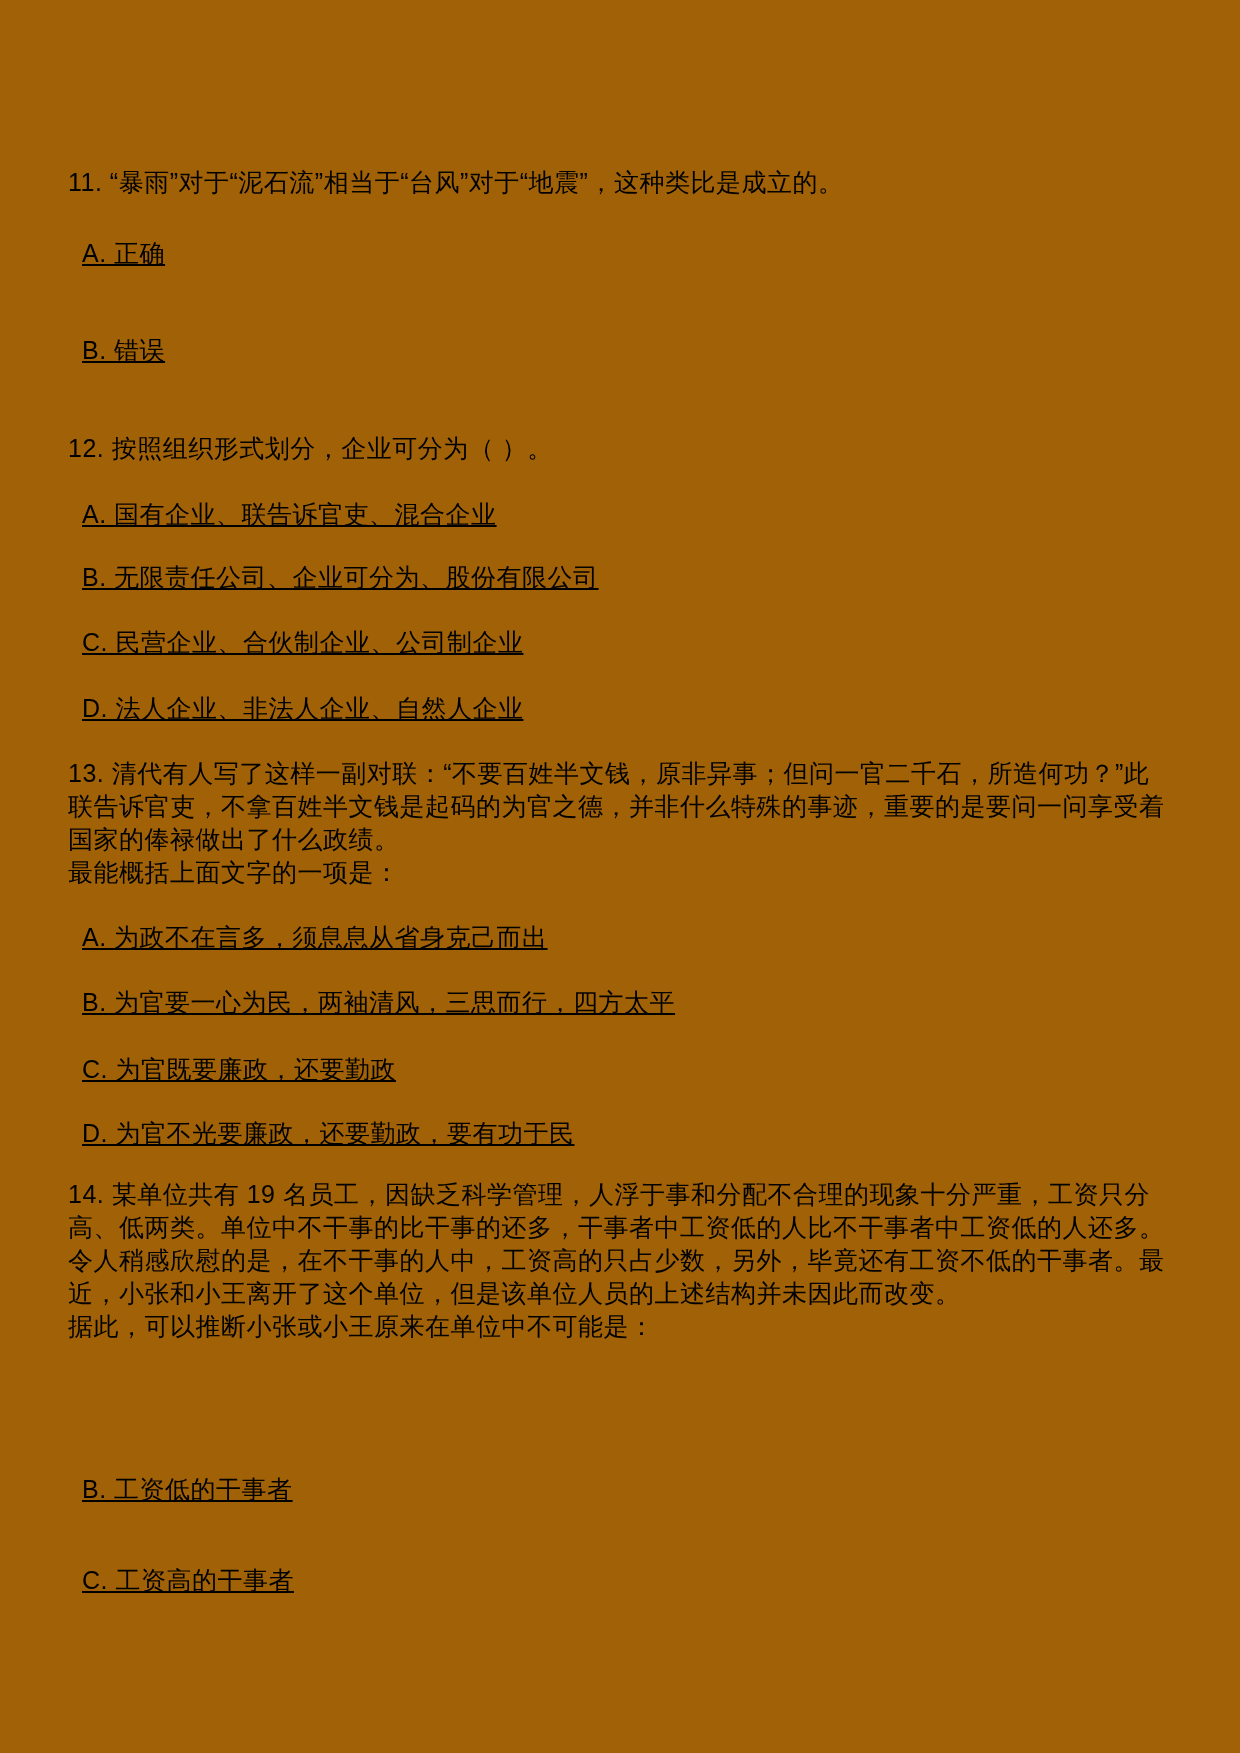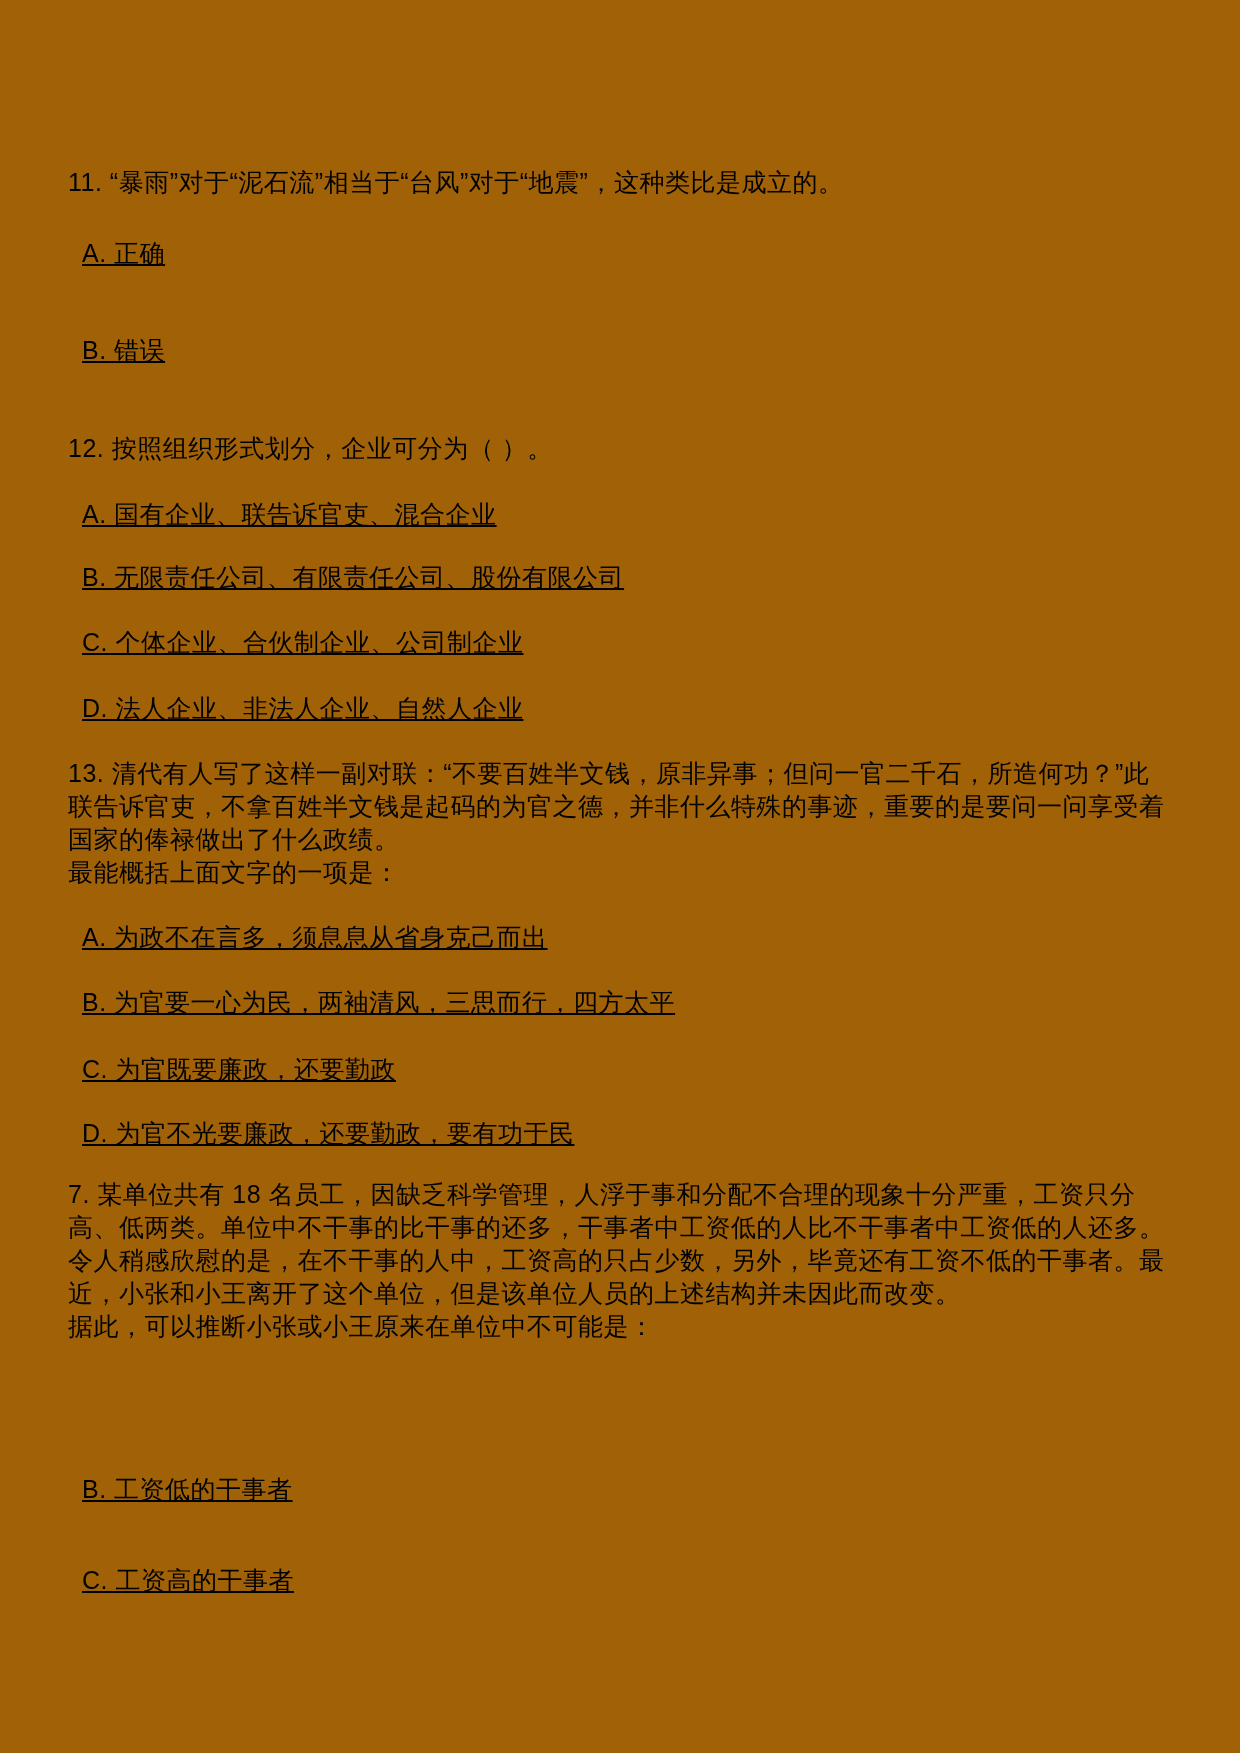--- a/index.html
+++ b/index.html
@@ -43,34 +43,34 @@
 <body>
 
 <div class="page">
 
   <div class="stem" style="top:166px">11. “暴雨”对于“泥石流”相当于“台风”对于“地震”，这种类比是成立的。</div>
   <div class="option" style="top:237px">A. 正确</div>
   <div class="option" style="top:334px">B. 错误</div>
 
   <div class="stem" style="top:432px">12. 按照组织形式划分，企业可分为（ ）。</div>
   <div class="option" style="top:498px">A. 国有企业、联告诉官吏、混合企业</div>
-  <div class="option" style="top:561px">B. 无限责任公司、有限责任公司、股份有限公司</div>
-  <div class="option" style="top:626px">C. 个体企业、合伙制企业、公司制企业</div>
+  <div class="option" style="top:561px">B. 无限责任公司、企业可分为、股份有限公司</div>
+  <div class="option" style="top:626px">C. 民营企业、合伙制企业、公司制企业</div>
   <div class="option" style="top:692px">D. 法人企业、非法人企业、自然人企业</div>
 
   <div class="stem" style="top:757px">13. 清代有人写了这样一副对联：“不要百姓半文钱，原非异事；但问一官二千石，所造何功？”此
 联告诉官吏，不拿百姓半文钱是起码的为官之德，并非什么特殊的事迹，重要的是要问一问享受着
 国家的俸禄做出了什么政绩。
 最能概括上面文字的一项是：</div>
   <div class="option" style="top:921px">A. 为政不在言多，须息息从省身克己而出</div>
   <div class="option" style="top:986px">B. 为官要一心为民，两袖清风，三思而行，四方太平</div>
   <div class="option" style="top:1053px">C. 为官既要廉政，还要勤政</div>
   <div class="option" style="top:1117px">D. 为官不光要廉政，还要勤政，要有功于民</div>
 
-  <div class="stem" style="top:1178px">7. 某单位共有 18 名员工，因缺乏科学管理，人浮于事和分配不合理的现象十分严重，工资只分
+  <div class="stem" style="top:1178px">14. 某单位共有 19 名员工，因缺乏科学管理，人浮于事和分配不合理的现象十分严重，工资只分
 高、低两类。单位中不干事的比干事的还多，干事者中工资低的人比不干事者中工资低的人还多。
 令人稍感欣慰的是，在不干事的人中，工资高的只占少数，另外，毕竟还有工资不低的干事者。最
 近，小张和小王离开了这个单位，但是该单位人员的上述结构并未因此而改变。
 据此，可以推断小张或小王原来在单位中不可能是：</div>
   <div class="option" style="top:1473px">B. 工资低的干事者</div>
   <div class="option" style="top:1564px">C. 工资高的干事者</div>
 
 </div>
 
 </body></html>

